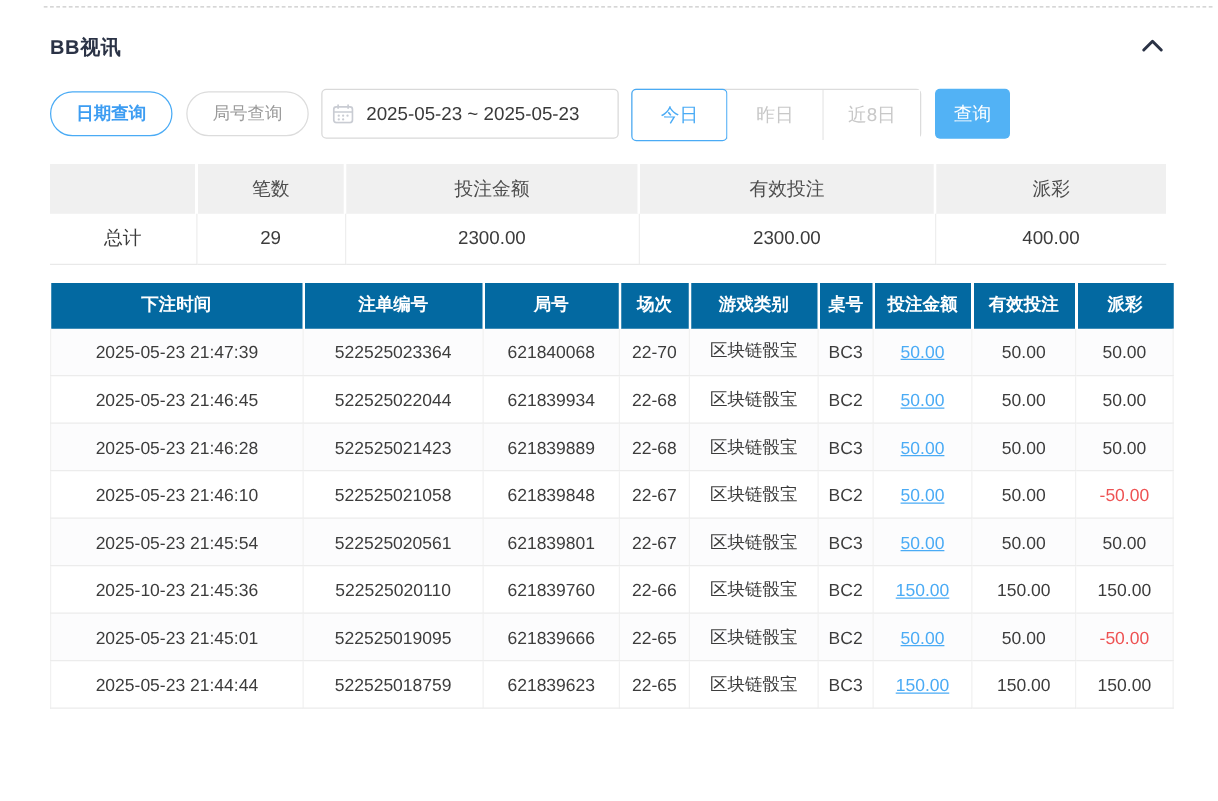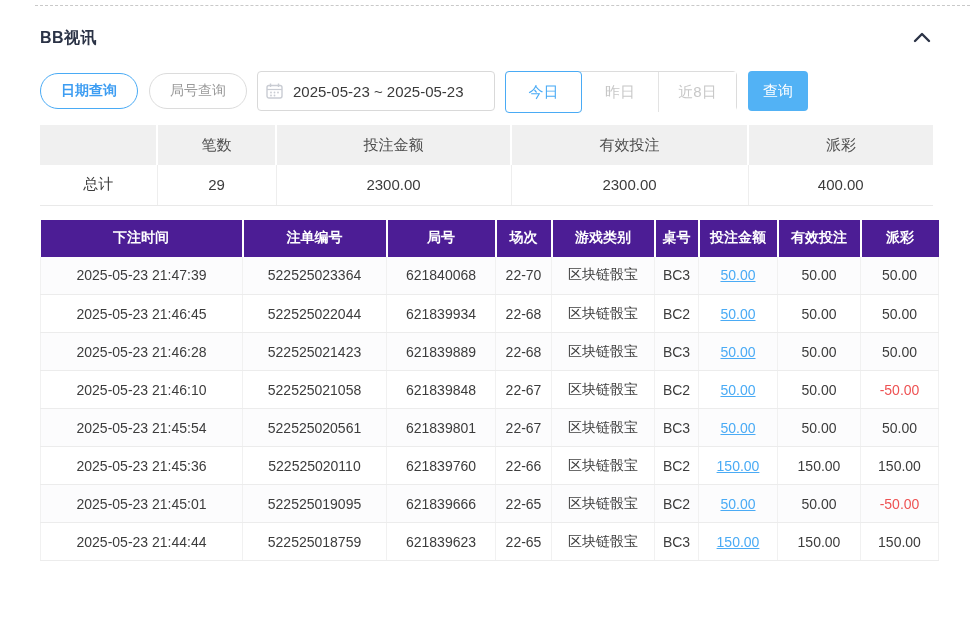--- a/index.html
+++ b/index.html
@@ -34,30 +34,30 @@
   .quick-btn:last-child { border-right:none; }
   .quick-btn.active { color:#4aabf5; border:1px solid #4aabf5; border-radius:4px;
     margin:-1px 0 -1px -1px; height:42px;text-align:center; }
 
   .search-btn { margin-left:11px; width:60px; height:40px; background:#52b2f5; color:#fff;
     font-size:15px; border:none; border-radius:4px; cursor:pointer; }
 
   table { border-collapse:collapse; table-layout:fixed; }
   td,th { text-align:center; overflow:hidden; white-space:nowrap; }
 
-  .summary-table { margin-top:14px; width:893px; }
+  .summary-table { margin-top:20px; width:893px; }
   .summary-table th { height:40px; background:#f0f0f0; font-weight:normal; font-size:15px;
     color:#4d4d4d; border-right:2px solid #fff; }
   .summary-table th:last-child { border-right:none; }
   .summary-table td { height:40px; font-size:15px; color:#3c3c3c;
     border-bottom:1px solid #e9e9e9; border-right:1px solid #eeeeee; }
   .summary-table td:last-child { border-right:none; }
 
   .detail-table { margin-top:14px; width:898px; }
-  .detail-table th { height:37px; background:#4c1d95; color:#fff; font-size:14px;
+  .detail-table th { height:37px; background:#0369a1; color:#fff; font-size:14px;
     font-weight:bold; border-right:2px solid #fff; }
   .detail-table th:last-child { border-right:none; }
   .detail-table td { height:38px; font-size:14px; color:#3c3c3c;
     border-bottom:1px solid #ececec; border-right:1px solid #f1f1f1; }
   .detail-table td:first-child { border-left:1px solid #f1f1f1; }
   .detail-table tr:nth-child(odd) td { background:#fcfcfd; }
   .amount-link { color:#4aabf5; text-decoration:underline; cursor:pointer; }
   td.neg { color:#ee5253; }
 
   
@@ -226,21 +226,21 @@
     <td>522525020561</td>
     <td>621839801</td>
     <td>22-67</td>
     <td>区块链骰宝</td>
     <td>BC3</td>
     <td><a href="#" class="amount-link">50.00</a></td>
     <td>50.00</td>
     <td>50.00</td>
   </tr>
         <tr>
-    <td>2025-05-23 21:45:36</td>
+    <td>2025-10-23 21:45:36</td>
     <td>522525020110</td>
     <td>621839760</td>
     <td>22-66</td>
     <td>区块链骰宝</td>
     <td>BC2</td>
     <td><a href="#" class="amount-link">150.00</a></td>
     <td>150.00</td>
     <td>150.00</td>
   </tr>
         <tr>

